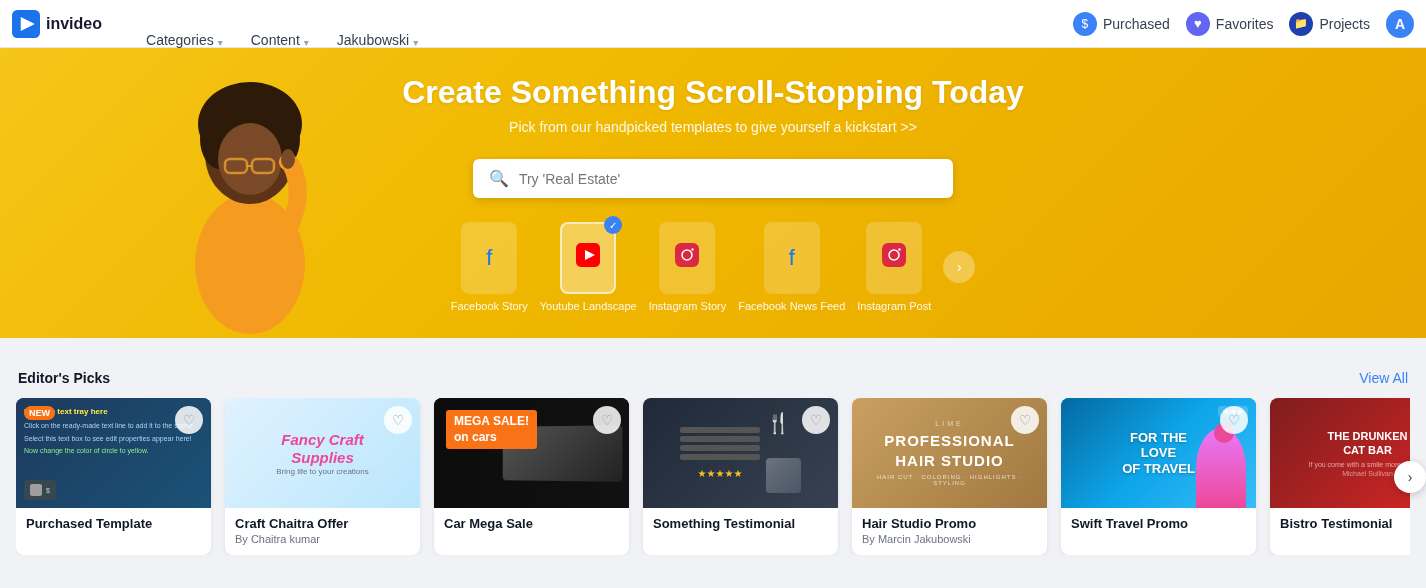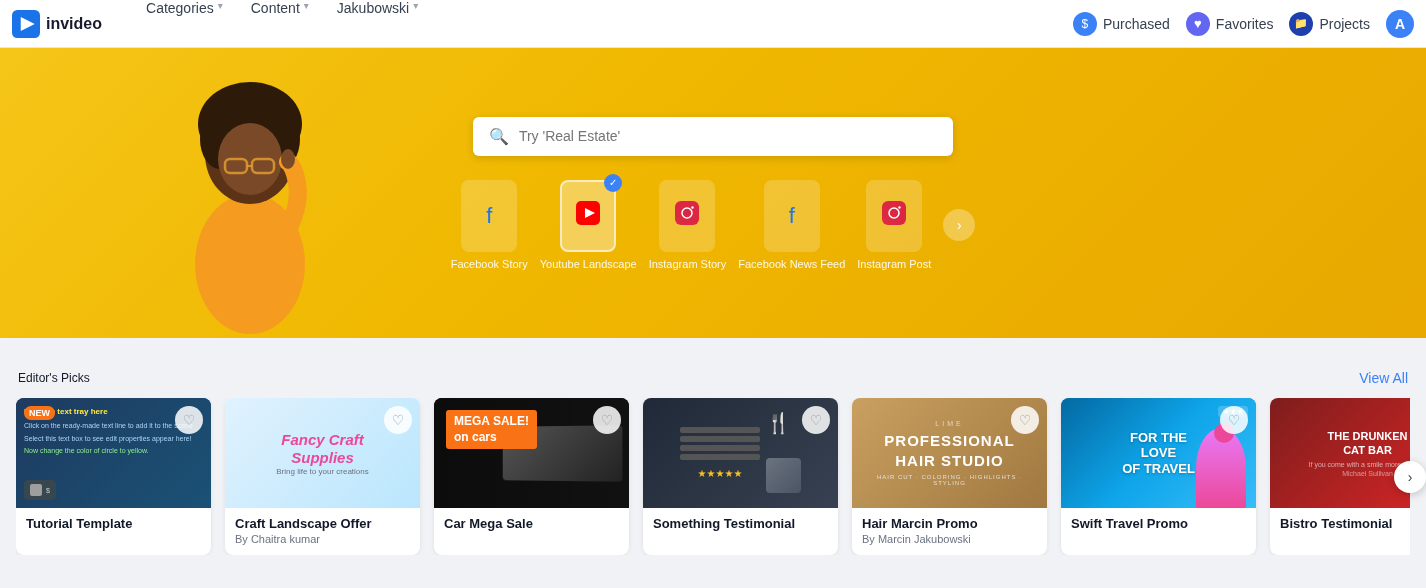--- a/index.html
+++ b/index.html
@@ -8,21 +8,21 @@
     
     .navbar {
       display: flex; align-items: center; background: #fff;
       padding: 0 12px; height: 48px; border-bottom: 1px solid #e5e7eb;
       position: relative; z-index: 10;
     }
     .navbar-logo { display: flex; align-items: center; gap: 6px; margin-right: 32px; }
     .logo-icon { width: 28px; height: 28px; }
     .navbar-nav { display: flex; gap: 4px; flex: 1; }
     .nav-item {
-      display: flex; align-items: flex-start; gap: 4px;
+      display: flex; align-items: flex-end; gap: 4px;
       padding: 0 12px; height: 48px; cursor: pointer;
       font-size: 14px; color: #374151; font-weight: 500;
     }
     .nav-chevron { font-size: 10px; color: #9ca3af; }
     .navbar-right { display: flex; align-items: center; gap: 16px; }
     .nav-action {
       display: flex; align-items: center; gap: 6px;
       font-size: 14px; color: #374151; cursor: pointer; font-weight: 500;
     }
     .nav-icon-circle {
@@ -103,21 +103,21 @@
       display: flex; align-items: center; justify-content: center;
       cursor: pointer; color: #fff; font-size: 14px;
     }
 
     
     .section { padding: 20px 0 12px; }
     .section-header {
       display: flex; justify-content: space-between; align-items: center;
       padding: 0 2px 12px;
     }
-    .section-title { font-size: 12px; font-weight: 400; color: #111827; }
+    .section-title { font-size: 14px; font-weight: 700; color: #111827; }
     .view-all { font-size: 14px; color: #3b82f6; cursor: pointer; font-weight: 500; }
 
     
     .cards-row {
       display: flex; gap: 14px; overflow: hidden; position: relative;
     }
     .card {
       min-width: 195px; max-width: 195px;
       background: #fff; border-radius: 8px; overflow: hidden;
       box-shadow: 0 1px 4px rgba(0,0,0,0.08); cursor: pointer;
@@ -245,20 +245,22 @@
       <rect x="112" y="115" width="22" height="14" rx="5" fill="none" stroke="#e8a030" stroke-width="2.5" opacity="0.8"></rect>
       <line x1="107" y1="122" x2="112" y2="122" stroke="#e8a030" stroke-width="2" opacity="0.8"></line>
 
       <path d="M140,200 Q165,160 155,130 Q152,120 148,118" stroke="#f59c20" stroke-width="18" fill="none" stroke-linecap="round"></path>
 
       <ellipse cx="148" cy="115" rx="7" ry="10" fill="#7a4a28"></ellipse>
     </svg>
   </div>
 
   <div class="hero-content">
+    <h1 class="hero-title">Create Something Scroll-Stopping Today</h1>
+    <p class="hero-subtitle">Pick from our handpicked templates to give yourself a kickstart &gt;&gt;</p>
 
     <div class="search-bar">
       <span class="search-icon-svg">🔍</span>
       <input type="text" placeholder="Try 'Real Estate'" style="">
     </div>
 
     <div class="format-row">
 
       <div class="format-item">
         <div class="format-card">
@@ -357,34 +359,34 @@
               </div>
               <div style="position:absolute;bottom:8px;left:8px;background:#37474f;border-radius:4px;padding:4px 6px;display:flex;align-items:center;gap:4px;">
                 <div style="width:12px;height:12px;background:#9e9e9e;border-radius:2px;"></div>
                 <div style="font-size:7px;color:#ccc;">$</div>
               </div>
             </div>
             <div class="card-new-badge">NEW</div>
             <div class="card-heart">♡</div>
           </div>
           <div class="card-info">
-            <div class="card-title">Tutorial Template</div>
+            <div class="card-title">Purchased Template</div>
           </div>
         </div>
 
         <div class="card">
           <div class="card-thumb thumb-craft">
             <div style="width:100%;height:100%;background:linear-gradient(135deg,#e0f2fe,#bae6fd);display:flex;flex-direction:column;align-items:center;justify-content:center;padding:10px;">
               <div style="font-size:15px;font-weight:900;color:#ec4899;font-style:italic;text-align:center;line-height:1.2;">Fancy Craft<br>Supplies</div>
               <div style="font-size:8px;color:#6b7280;text-align:center;">Bring life to your creations</div>
             </div>
             <div class="card-heart">♡</div>
           </div>
           <div class="card-info">
-            <div class="card-title">Craft Landscape Offer</div>
+            <div class="card-title">Craft Chaitra Offer</div>
             <div class="card-author">By Chaitra kumar</div>
           </div>
         </div>
 
         <div class="card">
           <div class="card-thumb thumb-car">
             <div style="width:100%;height:100%;background:#111;position:relative;display:flex;align-items:center;justify-content:center;">
               <div style="position:absolute;inset:0;background:linear-gradient(to right, rgba(0,0,0,0.3), transparent);display:flex;align-items:center;justify-content:flex-end;padding-right:8px;">
                 <div style="width:120px;height:55px;background:linear-gradient(135deg,#555,#222);border-radius:4px;transform:perspective(200px) rotateY(-5deg);"></div>
               </div>
@@ -429,21 +431,21 @@
         <div class="card">
           <div class="card-thumb thumb-hair">
             <div style="width:100%;height:100%;background:linear-gradient(135deg,#c9a060,#a07840);display:flex;flex-direction:column;align-items:center;justify-content:center;padding:8px;">
               <div style="color:rgba(255,255,255,0.6);font-size:7px;letter-spacing:3px;margin-bottom:4px;">LIME</div>
               <div style="color:#fff;font-size:15px;font-weight:900;letter-spacing:1px;text-align:center;line-height:1.3;">PROFESSIONAL<br>HAIR STUDIO</div>
               <div style="color:rgba(255,255,255,0.7);font-size:6px;letter-spacing:1px;margin-top:4px;text-align:center;">HAIR CUT · COLORING · HIGHLIGHTS · STYLING</div>
             </div>
             <div class="card-heart">♡</div>
           </div>
           <div class="card-info">
-            <div class="card-title">Hair Marcin Promo</div>
+            <div class="card-title">Hair Studio Promo</div>
             <div class="card-author">By Marcin Jakubowski</div>
           </div>
         </div>
 
         <div class="card">
           <div class="card-thumb thumb-travel">
             <div style="width:100%;height:100%;background:linear-gradient(135deg,#0369a1,#0ea5e9,#38bdf8);position:relative;display:flex;align-items:center;justify-content:center;">
               <div style="position:absolute;bottom:0;right:0;width:70px;height:90px;overflow:hidden;">
 
                 <div style="width:50px;height:80px;background:linear-gradient(to bottom,#e879f9,#ec4899);border-radius:50% 50% 0 0;position:absolute;bottom:0;right:10px;"></div>

